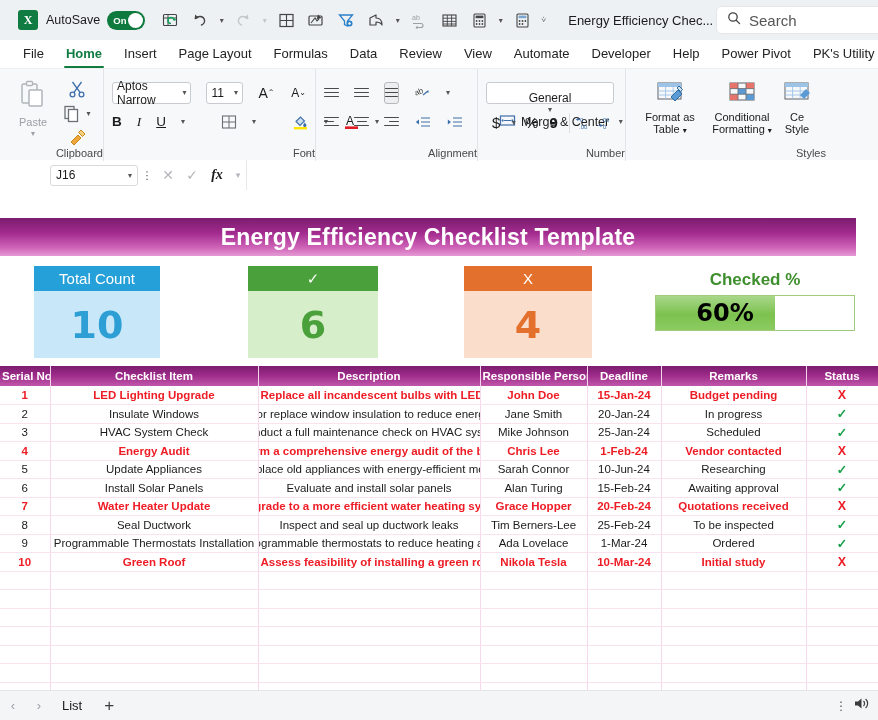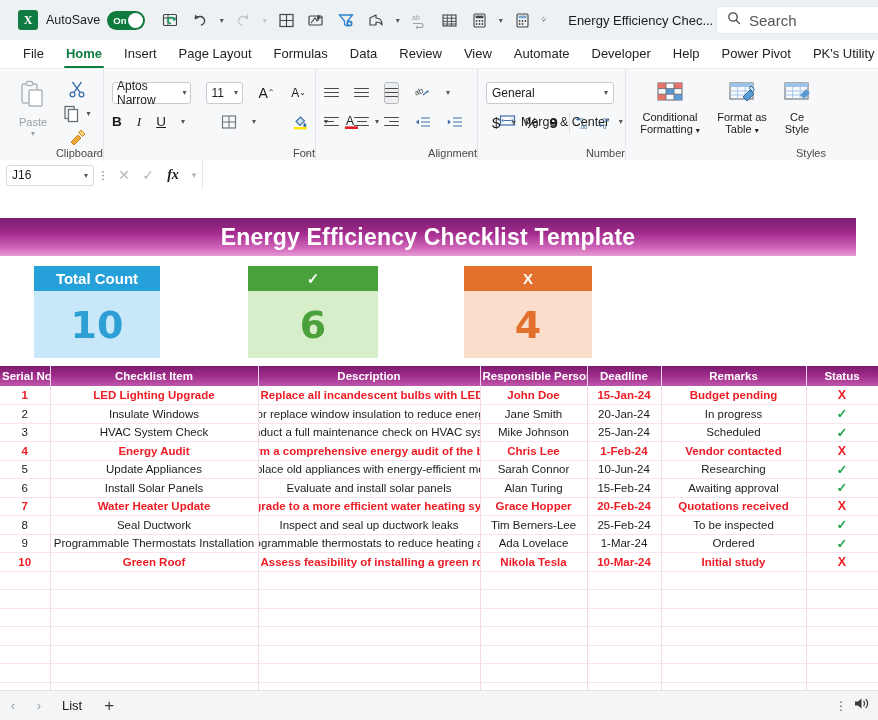--- a/index.html
+++ b/index.html
@@ -90,29 +90,29 @@
   .sep-v { width:1px; height:20px; background:#dcdfe2; margin:0 3px; }
 
   .align-ico { width:22px; height:22px; display:flex; flex-direction:column; justify-content:center; gap:2.5px; align-items:center; border-radius:3px; }
   .align-ico i { display:block; height:1.6px; background:#4a4a4a; border-radius:1px; }
   .align-ico.boxed { border:1px solid #b6babd; background:#eceef0; }
 
   .wrap-item { display:flex; align-items:center; gap:5px; font-size:12.5px; color:#1b1b1b; white-space:nowrap; }
 
   .numfmt {
     width:128px; height:22px; background:#fff; border:1px solid #c8ccd0; border-radius:3px;
-    font-size:12px; color:#1b1b1b; padding:0 5px; display:flex; align-items:center; justify-content:space-between;
+    font-size:12px; color:#1b1b1b; padding:8px 5px; display:flex; align-items:center; justify-content:space-between;flex-direction:column;
   }
   .style-btn {
     width:64px; display:flex; flex-direction:column; align-items:center; gap:2px; font-size:11px; color:#1b1b1b;
     line-height:12px; text-align:center; padding-top:2px;
   }
 
   
-  .fbar { height:30px; background:#fff; display:flex; align-items:center; padding:0 0 0 6px; gap:0; }
+  .fbar { height:30px; background:#fff; display:flex; align-items:center; padding:0 0 0 6px; gap:0;margin-left:44px; }
   .namebox {
     width:88px; height:21px; border:1px solid #d7dadd; border-radius:3px; background:#fff;
     font-size:12px; display:flex; align-items:center; justify-content:space-between; padding:0 5px; color:#1b1b1b;
   }
   .fb-kebab { width:18px; text-align:center; color:#555; font-size:11px; letter-spacing:0; }
   .fb-btn { width:24px; text-align:center; color:#b3b7bb; font-size:14px; }
   .fb-fx { width:26px; text-align:center; color:#1b1b1b; font-size:14px; font-style:italic; font-family:"Liberation Serif", serif; font-weight:bold; }
   .fb-input { flex:1; height:30px; border-left:1px solid #e6e8ea; background:#fff; }
 
   
@@ -125,21 +125,21 @@
   }
   .banner span {
     color:#fff; font-size:23px; font-weight:bold; letter-spacing:.2px;
     font-family:"Liberation Sans", sans-serif;
   }
 
   .cards { position:relative; height:110px; }
   .card { position:absolute; top:10px; }
   .card .hd {
     height:25px; display:flex; align-items:center; justify-content:center;
-    color:#fff; font-size:15px; font-weight:bold;
+    color:#fff; font-size:15px; font-weight:normal;
   }
   .card .bd {
     height:67px; display:flex; align-items:center; justify-content:center;
     font-size:38px; font-weight:bold; font-family:"DejaVu Sans", sans-serif;
   }
 
   .pct-wrap { position:absolute; top:14px; left:655px; width:200px; }
   .pct-title { text-align:center; font-size:17px; font-weight:bold; color:#3f8f2e; margin-bottom:5px; }
   .pct-bar {
     position:relative; height:36px; border:1px solid #9fcb7a; background:#fff; overflow:hidden;
@@ -532,43 +532,43 @@
     </div>
     <div class="glabel">Number</div>
     <div class="gdiag">⌐</div>
   </div>
 
   <div class="rgroup" style="width:auto; flex:1; padding-left:12px">
     <div style="display:flex; gap:8px; padding-top:6px;">
       <div class="style-btn">
         <span>
           <svg width="34" height="26" viewBox="0 0 34 26">
+              <rect x="5" y="2" width="23" height="16" fill="none" stroke="#6b7075" stroke-width="1.1"></rect>
+              <rect x="5" y="2" width="23" height="4" fill="#9dc3e6"></rect>
+              <path d="M5 10h23M5 14h23M12.6 2v16M20.2 2v16" stroke="#9dc3e6" stroke-width=".9"></path>
+              <path d="M18 16l7-7 4 4-7 7z" fill="#5b9bd5" stroke="#2e6ca4" stroke-width="1"></path>
+              <path d="M24 7l3.5 3.5 2-2L26 5z" fill="#cfe0f0" stroke="#2e6ca4" stroke-width="1"></path>
+            </svg>
+        </span>
+        <span><span>Format as</span><br><span>Table</span> <span style="font-size:8px">▾</span></span>
+      </div>
+      <div class="style-btn">
+        <span>
+          <svg width="34" height="26" viewBox="0 0 34 26">
               <rect x="5" y="2" width="24" height="17" fill="none" stroke="#6b7075" stroke-width="1.1"></rect>
               <rect x="5" y="2" width="8" height="5.6" fill="#e8736a"></rect>
               <rect x="21" y="2" width="8" height="5.6" fill="#e8736a"></rect>
               <rect x="13" y="7.6" width="8" height="5.6" fill="#5b9bd5"></rect>
               <rect x="5" y="13.2" width="8" height="5.8" fill="#e8736a"></rect>
               <rect x="21" y="13.2" width="8" height="5.8" fill="#5b9bd5"></rect>
               <path d="M5 7.6h24M5 13.2h24M13 2v17M21 2v17" stroke="#6b7075" stroke-width=".9"></path>
             </svg>
         </span>
         <span><span>Conditional</span><br><span>Formatting</span> <span style="font-size:8px">▾</span></span>
       </div>
-      <div class="style-btn">
-        <span>
-          <svg width="34" height="26" viewBox="0 0 34 26">
-              <rect x="5" y="2" width="23" height="16" fill="none" stroke="#6b7075" stroke-width="1.1"></rect>
-              <rect x="5" y="2" width="23" height="4" fill="#9dc3e6"></rect>
-              <path d="M5 10h23M5 14h23M12.6 2v16M20.2 2v16" stroke="#9dc3e6" stroke-width=".9"></path>
-              <path d="M18 16l7-7 4 4-7 7z" fill="#5b9bd5" stroke="#2e6ca4" stroke-width="1"></path>
-              <path d="M24 7l3.5 3.5 2-2L26 5z" fill="#cfe0f0" stroke="#2e6ca4" stroke-width="1"></path>
-            </svg>
-        </span>
-        <span><span>Format as</span><br><span>Table</span> <span style="font-size:8px">▾</span></span>
-      </div>
       <div class="style-btn" style="width:30px; overflow:hidden">
         <span>
           <svg width="34" height="26" viewBox="0 0 34 26">
               <rect x="5" y="2" width="23" height="16" fill="none" stroke="#6b7075" stroke-width="1.1"></rect>
               <rect x="5" y="2" width="23" height="4" fill="#9dc3e6"></rect>
               <path d="M5 10h23M5 14h23M12.6 2v16M20.2 2v16" stroke="#9dc3e6" stroke-width=".9"></path>
               <path d="M20 14l6-6 4 4-6 6z" fill="#5b9bd5"></path>
             </svg>
         </span>
         <span style="white-space:nowrap"><span>Ce</span><br><span>Style</span></span>
@@ -593,20 +593,27 @@
   <div class="fb-input"></div>
 </div>
 
 <div class="sheet">
 
   <div class="banner">
     <span>Energy Efficiency Checklist Template</span>
   </div>
 
   <div class="cards" id="cards-host">
+    <div class="pct-wrap">
+      <div class="pct-title">Checked %</div>
+      <div class="pct-bar">
+        <div class="pct-fill" id="pct-fill" style="width: 60%;"></div>
+        <div class="pct-num">60%</div>
+      </div>
+    </div>
   <div class="card" style="left: 34px; width: 126px;">
         <div class="hd" style="background: rgb(38, 160, 216);">Total Count</div>
         <div class="bd" style="background: rgb(200, 232, 250); color: rgb(45, 159, 212);">10</div>
       </div>
       <div class="card" style="left: 248px; width: 130px;">
         <div class="hd" style="background: rgb(74, 160, 58);">✓</div>
         <div class="bd" style="background: rgb(215, 238, 203); color: rgb(74, 160, 58);">6</div>
       </div>
       <div class="card" style="left: 464px; width: 128px;">
         <div class="hd" style="background: rgb(227, 112, 44);">X</div>

